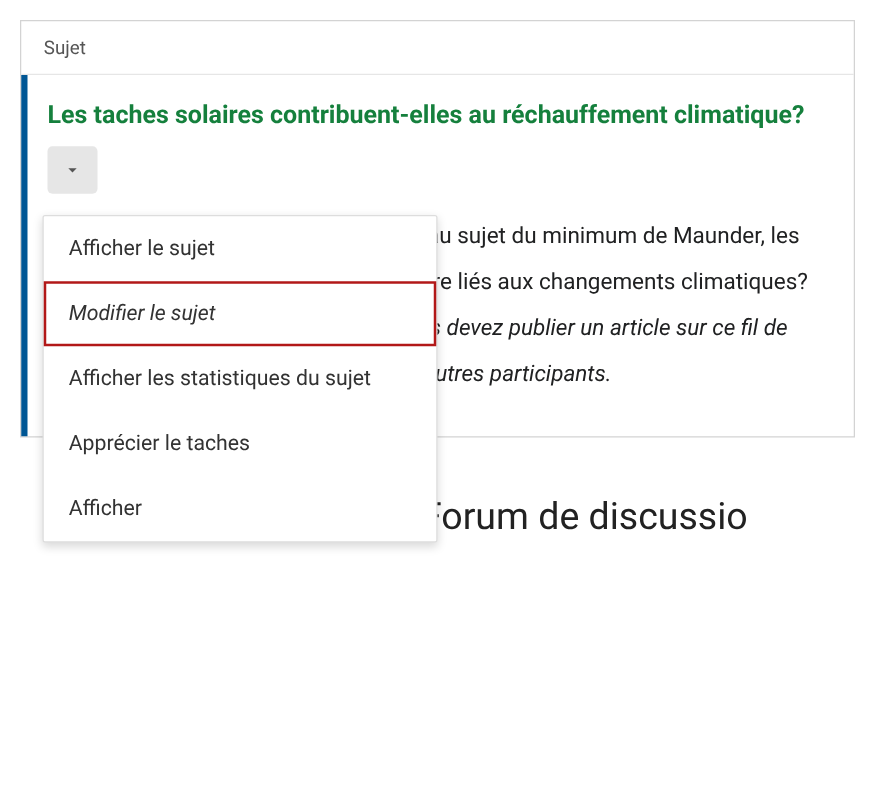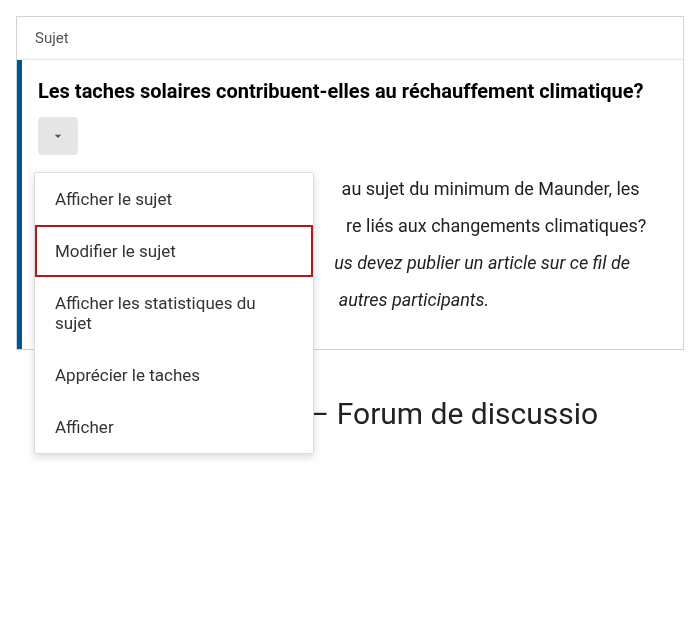--- a/index.html
+++ b/index.html
@@ -23,21 +23,21 @@
     font-size: 15px;
     color: #555;
     border-bottom: 1px solid #e6e6e6;
   }
   .topic {
     border-left: 5px solid #005694;
     padding: 18px 18px 18px 16px;
     position: relative;
   }
   .topic-title {
-    color: #000000;
+    color: #15803d;
     font-weight: 700;
     font-size: 20px;
     line-height: 1.35;
     margin-bottom: 12px;
   }
   .chev-btn {
     background: #e6e6e6;
     border: none;
     border-radius: 4px;
     width: 40px;
@@ -66,36 +66,37 @@
     font-weight: 400;
     color: #222;
     padding: 30px 8px 30px 8px;
     white-space: nowrap;
   }
   
   .menu {
     position: absolute;
     left: 34px;
     top: 172px;
-    width: 280px;
+    width: 316px;
     background: #fff;
     border: 1px solid #ddd;
     box-shadow: 0 3px 8px rgba(0,0,0,0.15);
     border-radius: 2px;
     z-index: 10;
   }
   .menu-item {
     padding: 16px 20px;
     font-size: 17px;
     color: #333;
     cursor: pointer;
   }
   .menu-item.highlight {
     outline: 2px solid #b21818;
     outline-offset: -2px;
+    font-style: italic;
   }
 </style>
 </head>
 <body>
 
 <div class="outer">
   <div class="header">
     <span>Sujet</span>
   </div>
   <div class="topic">

